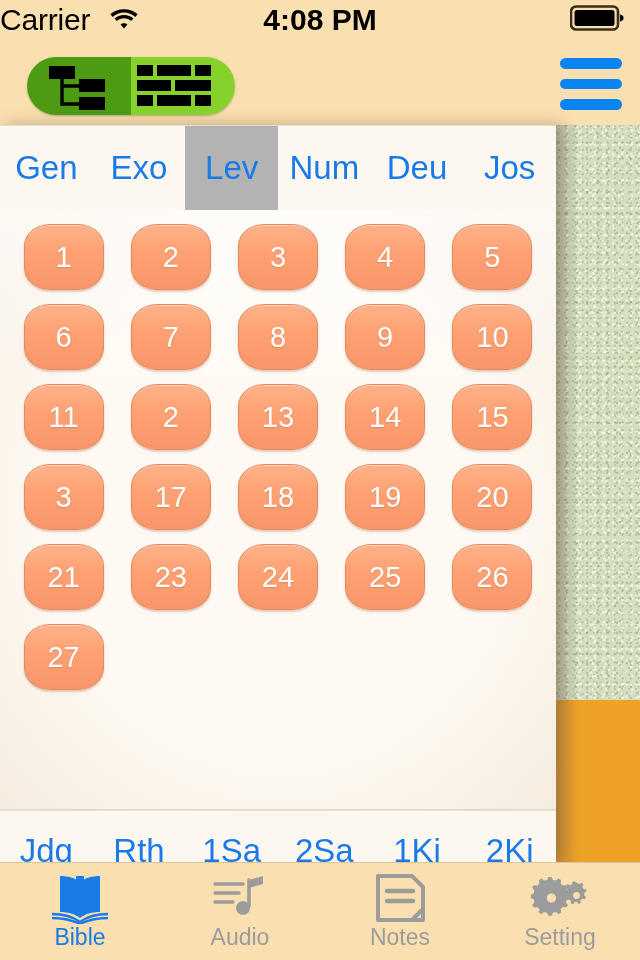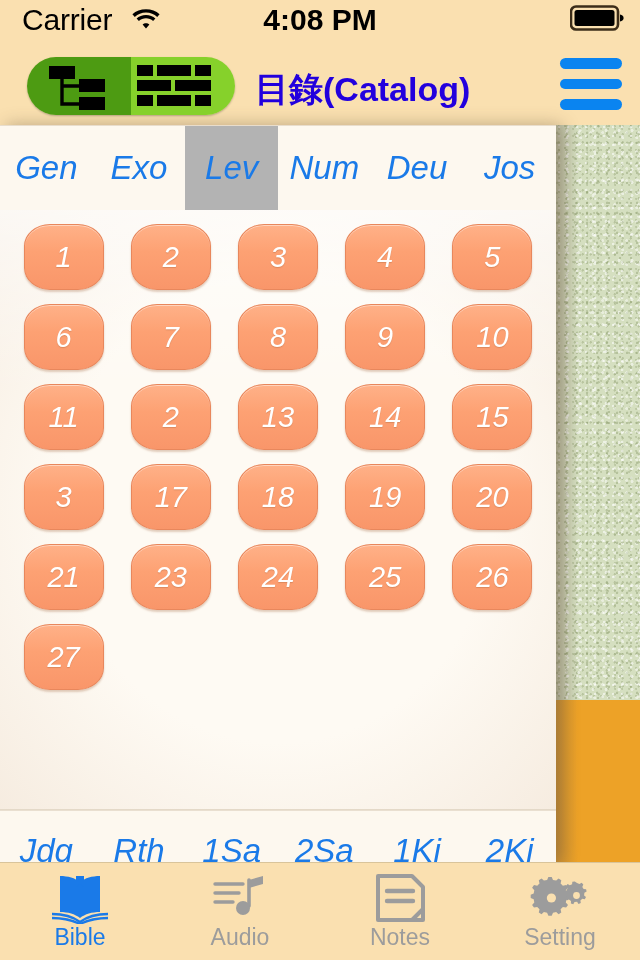--- a/index.html
+++ b/index.html
@@ -57,21 +57,21 @@
   .rf-line.l2 { padding-top:42px; }
   .rf-circle {
     position:absolute; border:7px solid rgba(212,139,20,.95); border-radius:50%;
   }
 
   
   .statusbar {
     position:absolute; left:0; top:0; width:640px; height:40px;
     display:flex; align-items:center; z-index:40;
   }
-  .sb-left { display:flex; align-items:center; gap:19px; padding-left:22px; }
+  .sb-left { display:flex; align-items:center; gap:19px; padding-left:0; }
   .sb-carrier { font-size:30px; color:#000; letter-spacing:-.2px; }
   .sb-time {
     position:absolute; left:0; width:640px; text-align:center;
     font-size:30px; font-weight:bold; color:#000;
   }
   .sb-right { position:absolute; right:14px; display:flex; align-items:center; }
 
   
   .navbar {
     position:absolute; left:0; top:40px; width:640px; height:85px; z-index:40;
@@ -91,21 +91,20 @@
     position:absolute; right:18px; top:18px; width:62px; height:52px;
     display:flex; flex-direction:column; justify-content:center; gap:10px;
   }
   .hb-bar { height:11px; border-radius:6px; background:#0a84f0; }
 
   
   .catalog-panel {
     position:absolute; left:0; top:125px; width:556px; height:737px;
     background:#fdf8ef; z-index:30;
     box-shadow:6px 0 16px rgba(90,70,50,.38);
-    font-style:italic;
   }
   .cp-shadow {
     position:absolute; left:556px; top:125px; width:22px; height:737px;
     z-index:31; pointer-events:none;
     background:linear-gradient(to right, rgba(120,100,80,.30), rgba(120,100,80,0));
   }
 
   
   .book-strip-top {
     position:absolute; left:0; top:0; width:556px; height:85px;
@@ -238,21 +237,20 @@
           <rect x="26" y="8" width="34" height="11" fill="#000"></rect>
           <rect x="64" y="8" width="16" height="11" fill="#000"></rect>
           <rect x="6" y="23" width="34" height="11" fill="#000"></rect>
           <rect x="44" y="23" width="36" height="11" fill="#000"></rect>
           <rect x="6" y="38" width="16" height="11" fill="#000"></rect>
           <rect x="26" y="38" width="34" height="11" fill="#000"></rect>
           <rect x="64" y="38" width="16" height="11" fill="#000"></rect>
         </svg>
       </div>
     </div>
-    <div class="nav-title">目錄(Catalog)</div>
     <div class="hamburger">
       <div class="hb-bar"></div>
       <div class="hb-bar"></div>
       <div class="hb-bar"></div>
     </div>
   </div>
 
   <div class="catalog-panel">
 
     <div class="book-strip-top" id="top-books">

